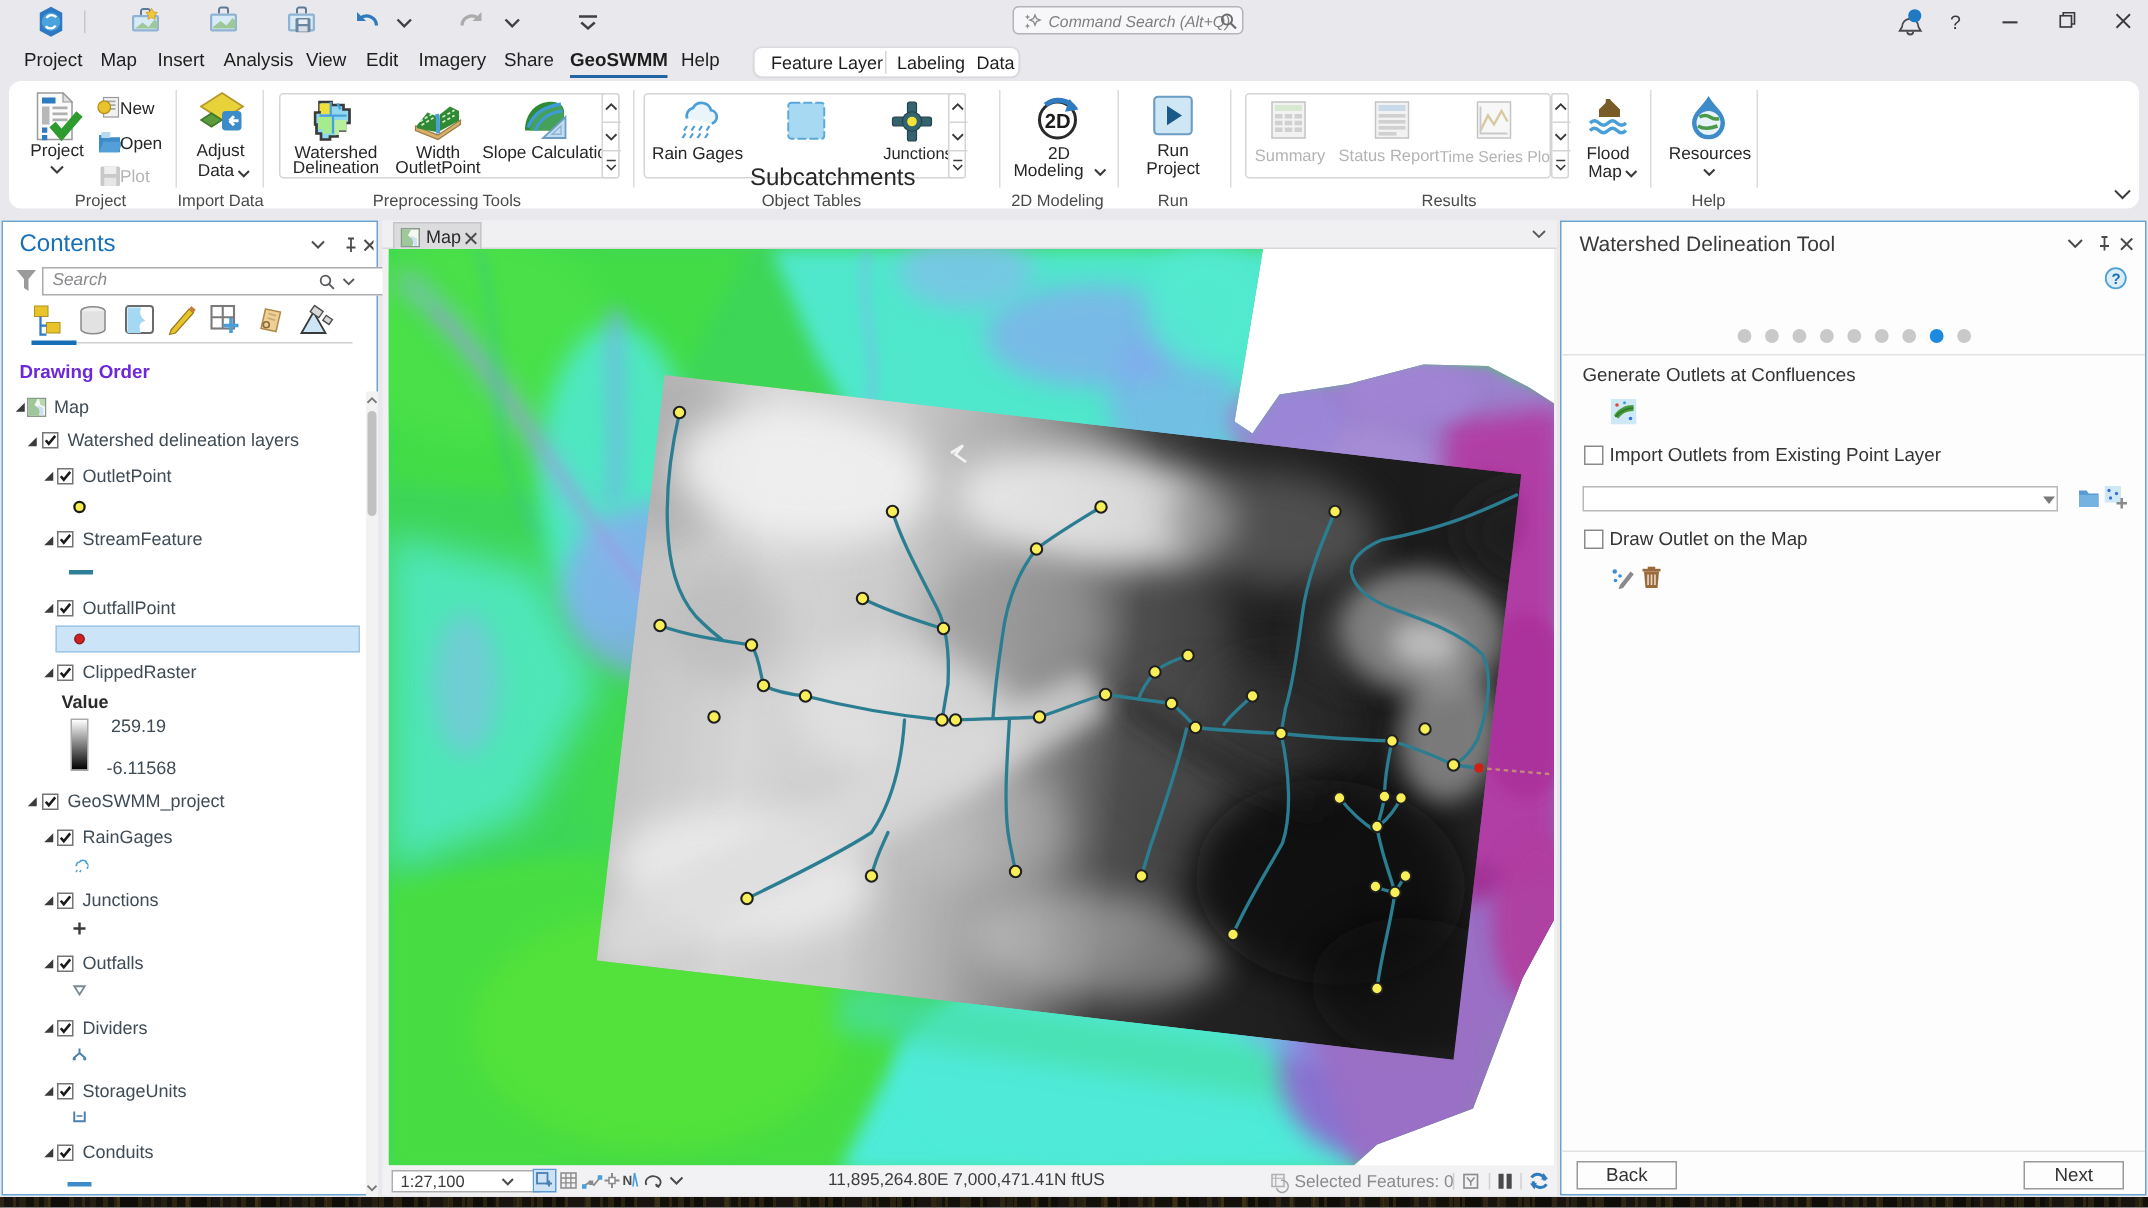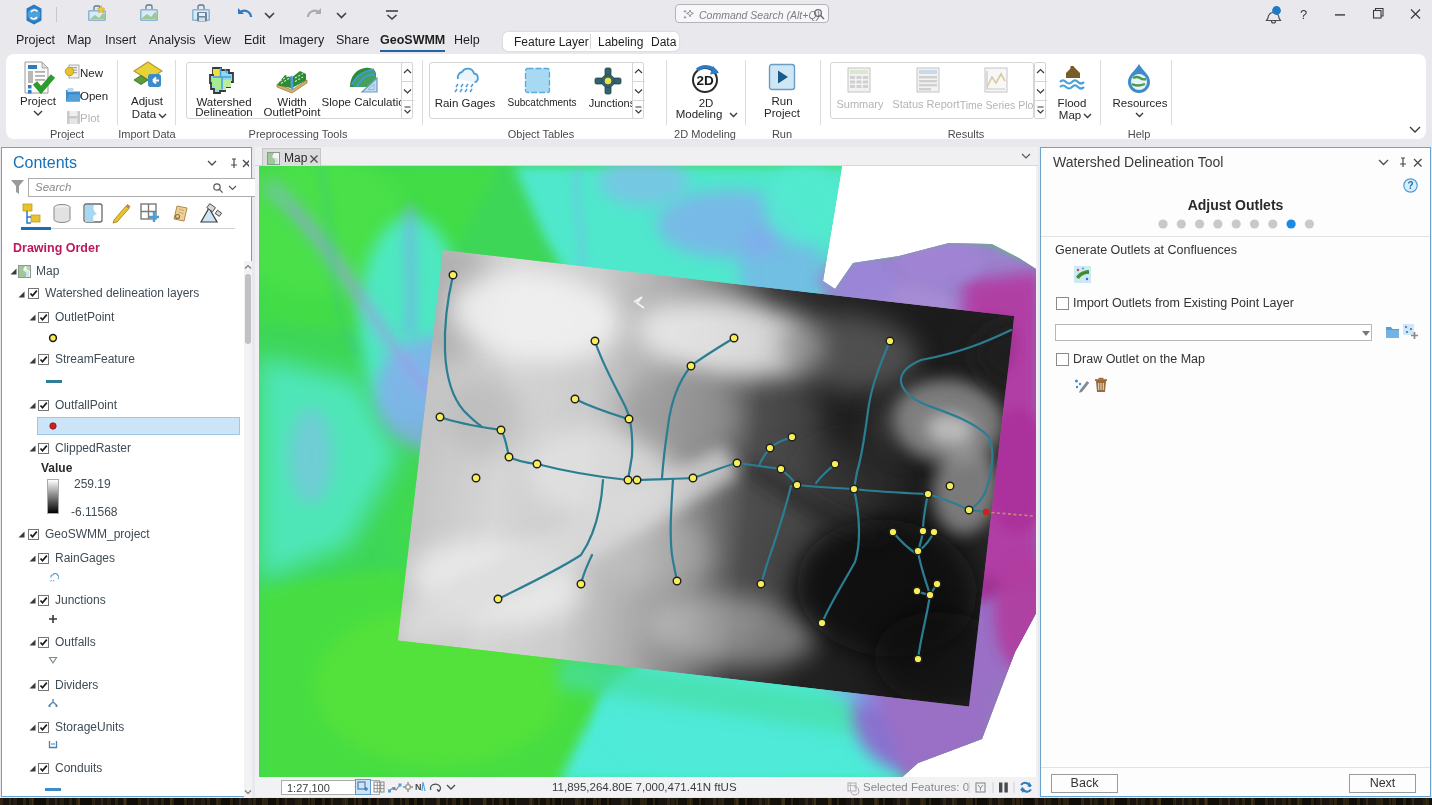--- a/index.html
+++ b/index.html
@@ -215,21 +215,21 @@
       <path d="M8 12 a5.5 5.5 0 0 1 4-7 a6.5 6.5 0 0 1 12 1.5 a4.5 4.5 0 0 1 0.5 8.8" fill="#eaf4fb" stroke="#4a9fd8" stroke-width="1.8"></path>
       <g stroke="#4a9fd8" stroke-width="1.5">
         <path d="M8 17 l-2 3 M13 17 l-2 3 M18 17 l-2 3 M23 17 l-2 3"></path>
         <path d="M7 22 l-2 3 M12 22 l-2 3 M17 22 l-2 3 M22 22 l-2 3"></path>
       </g>
     </svg>
     <span class="btxt" style="left:428px;top:43px;width:62px;">Rain Gages</span>
     <svg class="abs" style="left:518px;top:13px" width="27" height="27" viewBox="0 0 27 27">
       <rect x="1.5" y="1.5" width="24" height="24" rx="2" fill="#a8d9f2" stroke="#5ba8d8" stroke-width="1.3" stroke-dasharray="6 2"></rect>
     </svg>
-    <span class="btxt" style="left:494px;top:43px;width:84px;font-size:10px;">Subcatchments</span>
+    <span class="btxt" style="left:494px;top:56px;width:84px;font-size:16px;">Subcatchments</span>
     <svg class="abs" style="left:588px;top:13px" width="28" height="28" viewBox="0 0 28 28">
       <g fill="#33636e" stroke="#24434c" stroke-width="0.8">
         <rect x="11" y="1" width="6" height="8" rx="1.5"></rect>
         <rect x="11" y="19" width="6" height="8" rx="1.5"></rect>
         <rect x="1" y="11" width="8" height="6" rx="1.5"></rect>
         <rect x="19" y="11" width="8" height="6" rx="1.5"></rect>
         <circle cx="14" cy="14" r="6.5"></circle>
       </g>
       <circle cx="14" cy="14" r="3.2" fill="#f5e33a"></circle>
     </svg>
@@ -398,21 +398,21 @@
         <path d="M10 6 l5 1.5 M9.5 9 l5 1.5" stroke="#c8a86a" stroke-width="1"></path>
       </g>
       <g transform="translate(178,0)">
         <path d="M2 19 L10 5 L18 19 Z" fill="#cde6f5" stroke="#3a3a3a" stroke-width="1.2"></path>
         <rect x="9" y="2" width="7" height="5" transform="rotate(35 12 4)" fill="#d8d8d8" stroke="#4a4a4a" stroke-width="0.9"></rect>
         <rect x="17" y="8" width="5" height="4" transform="rotate(35 19 10)" fill="#d8d8d8" stroke="#4a4a4a" stroke-width="0.9"></rect>
       </g>
     </svg>
     <div class="abs" style="left:19px;top:80px;width:214px;height:1px;background:#d0d0d0;"></div>
     <div class="abs" style="left:19px;top:78.5px;width:30px;height:3.5px;background:#1670b8;"></div>
-    <span class="abs" style="left:11px;top:93px;font-size:12.5px;font-weight:bold;color:#be185d;">Drawing Order</span>
+    <span class="abs" style="left:11px;top:93px;font-size:12.5px;font-weight:bold;color:#6d28d9;">Drawing Order</span>
     <div id="tree" style="position:absolute;left:0;top:0;width:100%;height:100%;font-size:12px;color:#3f4b55;">
         <svg class="abs" style="left:7.5px;top:120px" width="7" height="7">
           <path d="M6.5 0.5 L6.5 6.5 L0.5 6.5 Z" fill="#3a3a3a"></path>
         </svg>
         <svg class="abs" style="left:16px;top:117px" width="13" height="13" viewBox="0 0 13 13">
           <rect x="0.5" y="0.5" width="12" height="12" fill="#f5f8f2" stroke="#8a9a8a"></rect>
           <path d="M1 1 h6 l-2 4 4 3 -1 4 h-7 Z" fill="#9ec89a"></path>
           <path d="M8 1 h4 v5 l-3 -1 Z" fill="#b8d8b0"></path>
           <path d="M7 5 l4 2 v5 h-2 l-1 -4 Z" fill="#cfe0f5"></path>
         </svg>
@@ -733,21 +733,21 @@
             <circle cx="239" cy="433" r="3.8"></circle>
             <circle cx="678" cy="418" r="3.8"></circle>
             <circle cx="563" cy="457" r="3.8"></circle>
             <circle cx="658" cy="425" r="3.8"></circle>
             <circle cx="671" cy="429" r="3.8"></circle>
             <circle cx="659" cy="493" r="3.8"></circle>
           </g>
           <circle cx="727" cy="346" r="3.2" fill="#cf2018"></circle>
         </svg></div>
     <div id="mapstatus">
-      <div class="abs" style="left:6px;top:3px;width:99px;height:15px;background:#fff;border:1px solid #adadad;margin-left:20px;">
+      <div class="abs" style="left:6px;top:3px;width:99px;height:15px;background:#fff;border:1px solid #adadad;">
         <span class="abs" style="left:5px;top:1px;">1:27,100</span>
         <svg class="abs" style="left:72px;top:4px" width="10" height="8">
             <path d="M1 1 l3.5 3.5 3.5-3.5" stroke="#4a4a4a" stroke-width="1.3" fill="none"></path>
           </svg>
       </div>
       <svg class="abs" style="left:100px;top:2px" width="105" height="17" viewBox="0 0 105 17">
         <rect x="0.5" y="0.5" width="15" height="15" fill="#cde3f5" stroke="#5b9bd5"></rect>
         <rect x="3" y="3" width="7" height="7" fill="none" stroke="#4a7faf" stroke-width="1.2"></rect>
         <path d="M11 8 v4 M9 10 h4" stroke="#4a7faf" stroke-width="1.3"></path>
         <g transform="translate(17,0)">
@@ -798,21 +798,20 @@
     <span class="abs" style="left:12px;top:6px;font-size:14px;color:#3a3a3a;">Watershed Delineation Tool</span>
     <svg class="abs" style="left:337px;top:9px" width="46" height="12" viewBox="0 0 46 12">
       <path d="M1 3 l4.5 4.5 4.5-4.5" stroke="#4a4a4a" stroke-width="1.3" fill="none"></path>
       <path d="M25 1 v6 M22 7 h6 M25 7 v3 M23 1 h4" stroke="#4a4a4a" stroke-width="1.2" fill="none"></path>
       <path d="M36 2 l7.5 7.5 M43.5 2 l-7.5 7.5" stroke="#4a4a4a" stroke-width="1.3" fill="none"></path>
     </svg>
     <svg class="abs" style="left:362px;top:30px" width="15" height="15">
         <circle cx="7.5" cy="7.5" r="6.7" fill="#dcedf8" stroke="#4a9fd8" stroke-width="1.2"></circle>
         <text x="4.6" y="11" font-size="10" font-weight="bold" fill="#1670b8">?</text>
       </svg>
-    <div class="abs" style="left:0;top:49px;width:100%;text-align:center;font-size:14px;font-weight:bold;color:#2a2a2a;">Adjust Outlets</div>
     <svg class="abs" style="left:116px;top:70px" width="160" height="12">
       <circle cx="6" cy="6" r="4.6" fill="#c9c9c9"></circle>
         <circle cx="24.3" cy="6" r="4.6" fill="#c9c9c9"></circle>
         <circle cx="42.6" cy="6" r="4.6" fill="#c9c9c9"></circle>
         <circle cx="60.9" cy="6" r="4.6" fill="#c9c9c9"></circle>
         <circle cx="79.2" cy="6" r="4.6" fill="#c9c9c9"></circle>
         <circle cx="97.5" cy="6" r="4.6" fill="#c9c9c9"></circle>
         <circle cx="115.8" cy="6" r="4.6" fill="#c9c9c9"></circle>
         <circle cx="134.1" cy="6" r="4.6" fill="#1b8ae0"></circle>
         <circle cx="152.4" cy="6" r="4.6" fill="#c9c9c9"></circle>

